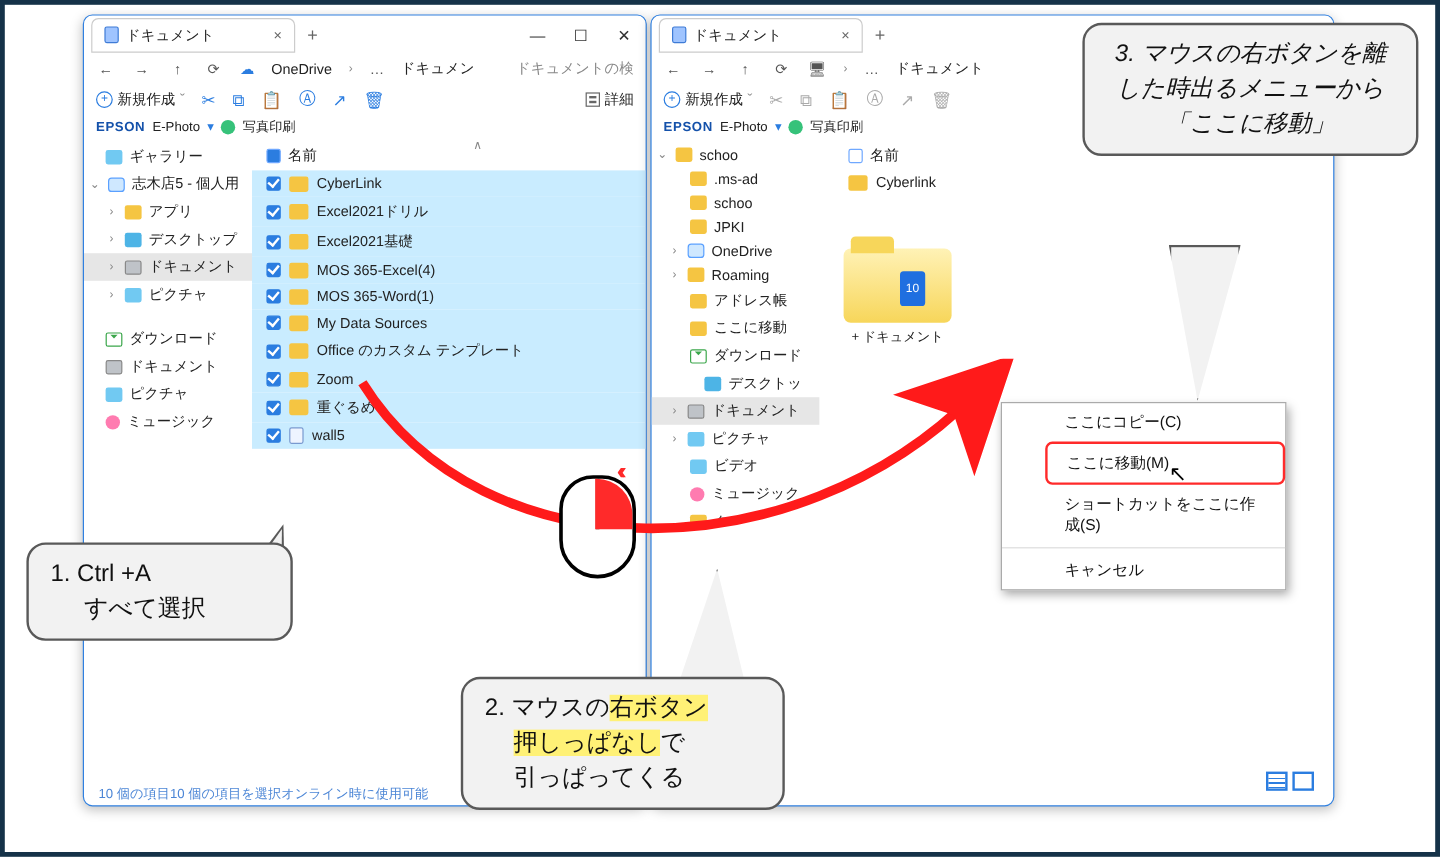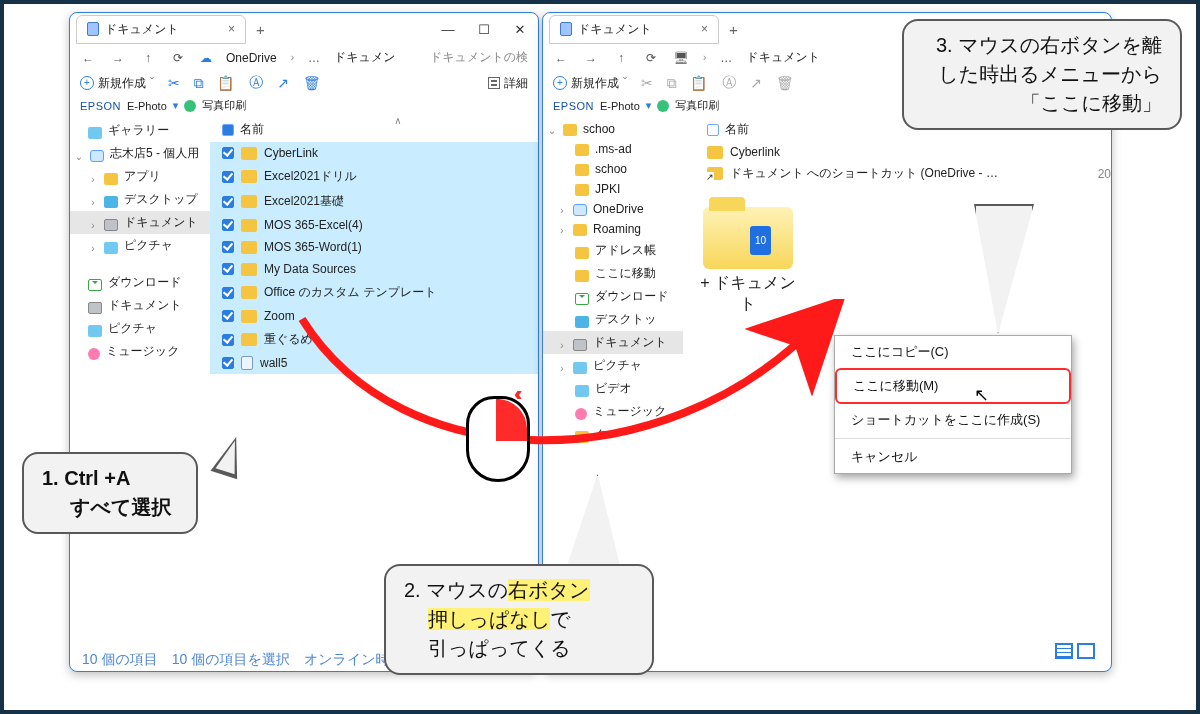--- a/index.html
+++ b/index.html
@@ -44,26 +44,26 @@
   .toolbar { display: flex; align-items: center; gap: 14px; padding: 4px 10px; color: #2b7de0; }
   .toolbar .pill { color: #222; display: flex; align-items: center; gap: 4px; }
   .pill .plus { display: inline-block; width: 14px; height: 14px; border: 1.5px solid #2b7de0; border-radius: 50%; color: #2b7de0; font-size: 10px; line-height: 12px; text-align: center; }
   .toolbar .tico { font-size: 14px; }
   .toolbar .mute { color: #aaa; }
   .detail { margin-left: auto; color: #222; display: flex; align-items: center; gap: 4px; text-align: right; }
   .detail .bars { display: inline-block; width: 12px; height: 12px; border: 1px solid #666; position: relative; }
   .detail .bars::after { content: ""; position: absolute; inset: 2px; border-top: 2px solid #666; border-bottom: 2px solid #666; }
 
   .epson { display: flex; align-items: center; gap: 6px; padding: 2px 10px 4px; font-size: 11px; }
-  .epson .brand { color: #1451aa; font-weight: normal; letter-spacing: .5px; }
+  .epson .brand { color: #1451aa; font-weight: bold; letter-spacing: .5px; }
   .epson .dot { width: 12px; height: 12px; border-radius: 50%; background: #36c27a; }
 
   .body { display: flex; flex: 1; overflow: hidden; }
   .side { width: 140px; padding: 2px 0; overflow-y: auto; color: #222; font-size: 12px; }
-  .side-item { display: flex; align-items: flex-end; gap: 6px; padding: 3px 6px 3px 18px; }
+  .side-item { display: flex; align-items: center; gap: 6px; padding: 3px 6px 3px 18px; }
   .side-item.active { background: #e6e6e6; }
   .side-item .chev { color: #888; font-size: 10px; margin-left: -14px; width: 10px; text-align: center; }
   .fi { width: 14px; height: 12px; border-radius: 2px; display: inline-block; }
   .fi.yellow { background: #f5c542; }
   .fi.cloud  { background: #cfe8ff; border: 1px solid #5aa0ff; border-radius: 3px; }
   .fi.desk   { background: #4db4e6; }
   .fi.docgray{ background: #bfc3c8; border: 1px solid #888; }
   .fi.pic    { background: #71c9f2; }
   .fi.dl     { background: #fff; border: 1px solid #3aa64a; position: relative; }
   .fi.dl::after { content: ""; position: absolute; left: 3px; top: 1px; border: 3px solid transparent; border-top-color: #3aa64a; }
@@ -103,53 +103,53 @@
   }
   .bigfolder .ficon::before {
     content: ""; position: absolute; left: 6px; top: -10px; width: 36px; height: 14px;
     background: #f7d65a; border-radius: 4px 4px 0 0;
   }
   .bigfolder .badge {
     position: absolute; right: 22px; bottom: 14px;
     background: #1f6fe0; color: #fff; font-size: 10px;
     padding: 9px 5px; border-radius: 3px;
   }
-  .bigfolder .cap { font-size: 16px; color: #222; }
-
-  .status { font-size: 14px; color: #4c86d6; padding: 2px 12px; display: flex; gap: 14px; }
+  .bigfolder .cap { font-size: 11px; color: #222; }
+
+  .status { font-size: 11px; color: #4c86d6; padding: 2px 12px; display: flex; }
 
   .viewbtns { position: absolute; right: 16px; bottom: 12px; display: flex; gap: 4px; }
   .viewbtns div { width: 18px; height: 16px; border: 2px solid #2b7de0; }
   .viewbtns .list { background: repeating-linear-gradient(#fff,#fff 3px,#2b7de0 3px,#2b7de0 4px); }
 
   
   .ctxmenu {
     position: absolute; left: 830px; top: 331px; width: 238px;
     background: #fff; border: 1px solid #aaa;
     box-shadow: 2px 4px 8px rgba(0,0,0,.35);
     font-size: 13px; color: #111;
   }
-  .ctxmenu .mi { padding: 7px 16px; }
+  .ctxmenu .mi { padding: 7px 16px; margin-left: 36px; }
   .ctxmenu .mi.hi { border: 2px solid #ff2a2a; border-radius: 6px; }
   .ctxmenu hr { border: none; border-top: 1px solid #ddd; margin: 2px 0; }
   .cursor { position: absolute; left: 970px; top: 380px; font-size: 18px; color: #000; }
 
   
   .callout {
     position: absolute;
     background: #f2f2f2;
     border: 2.5px solid #595959;
     border-radius: 16px;
     padding: 10px 18px;
     font-size: 20px; line-height: 1.45;
     color: #111;
   }
-  .co1 { left: 18px;  top: 448px; width: 176px; font-weight: bold; }
+  .co1 { left: 18px;  top: 448px; width: 222px; }
   .co2 { left: 380px; top: 560px; width: 270px; }
-  .co3 { left: 898px; top: 15px;  width: 280px; text-align: right; }
+  .co3 { left: 898px; top: 15px;  width: 280px; text-align: center; font-style: italic; }
   .callout .hl { background: #fff176; }
 
   .pointer {
     position: absolute; width: 0; height: 0;
   }
   .co1p { left: 212px; top: 432px; border-left: 14px solid transparent; border-right: 14px solid transparent; border-bottom: 40px solid #595959; transform: rotate(18deg); }
   .co1p::after { content: ""; position: absolute; left: -10px; top: 4px; border-left: 10px solid transparent; border-right: 10px solid transparent; border-bottom: 32px solid #f2f2f2; }
   .co2p { left: 560px; top: 470px; width: 58px; height: 100px; background: #f2f2f2; border: 2.5px solid #595959; clip-path: polygon(58% 0,100% 100%,0 100%); border-radius: 2px; }
   .co3p { left: 970px; top: 200px; width: 60px; height: 130px; background: #f2f2f2; border: 2.5px solid #595959; clip-path: polygon(40% 100%,0 0,100% 0); }
 
@@ -427,21 +427,21 @@
             <span>アドレス帳</span>
           </div>
         <div class="side-item" style="padding-left:32px">
             <span class="fi yellow"></span>
             <span>ここに移動</span>
           </div>
         <div class="side-item" style="padding-left:32px">
             <span class="fi dl"></span>
             <span>ダウンロード</span>
           </div>
-        <div class="side-item" style="padding-left:32px">
+        <div class="side-item" style="padding-left:44px">
             <span class="fi desk"></span>
             <span>デスクトッ</span>
           </div>
         <div class="side-item active" style="padding-left:28px">
             <span class="chev">›</span>
             <span class="fi docgray"></span>
             <span>ドキュメント</span>
           </div>
         <div class="side-item" style="padding-left:28px">
             <span class="chev">›</span>
@@ -462,25 +462,20 @@
           </div>
       </div>
       <div class="files right-files">
         <div class="hdr">
           <span class="cbox"></span>
           <span>名前</span>
         </div>
         <div class="item">
             <span class="fico"></span>
             <span>Cyberlink</span>
-          </div>
-        <div class="item">
-            <span class="fico scut"></span>
-            <span>ドキュメント へのショートカット (OneDrive - …</span>
-            <span style="margin-left:auto;color:#888">20</span>
           </div>
 
         <div class="bigfolder" style="left:10px; top:90px;">
           <div class="ficon">
               <span class="badge">10</span>
             </div>
           <div class="cap">+ ドキュメント</div>
         </div>
       </div>
     </div>

